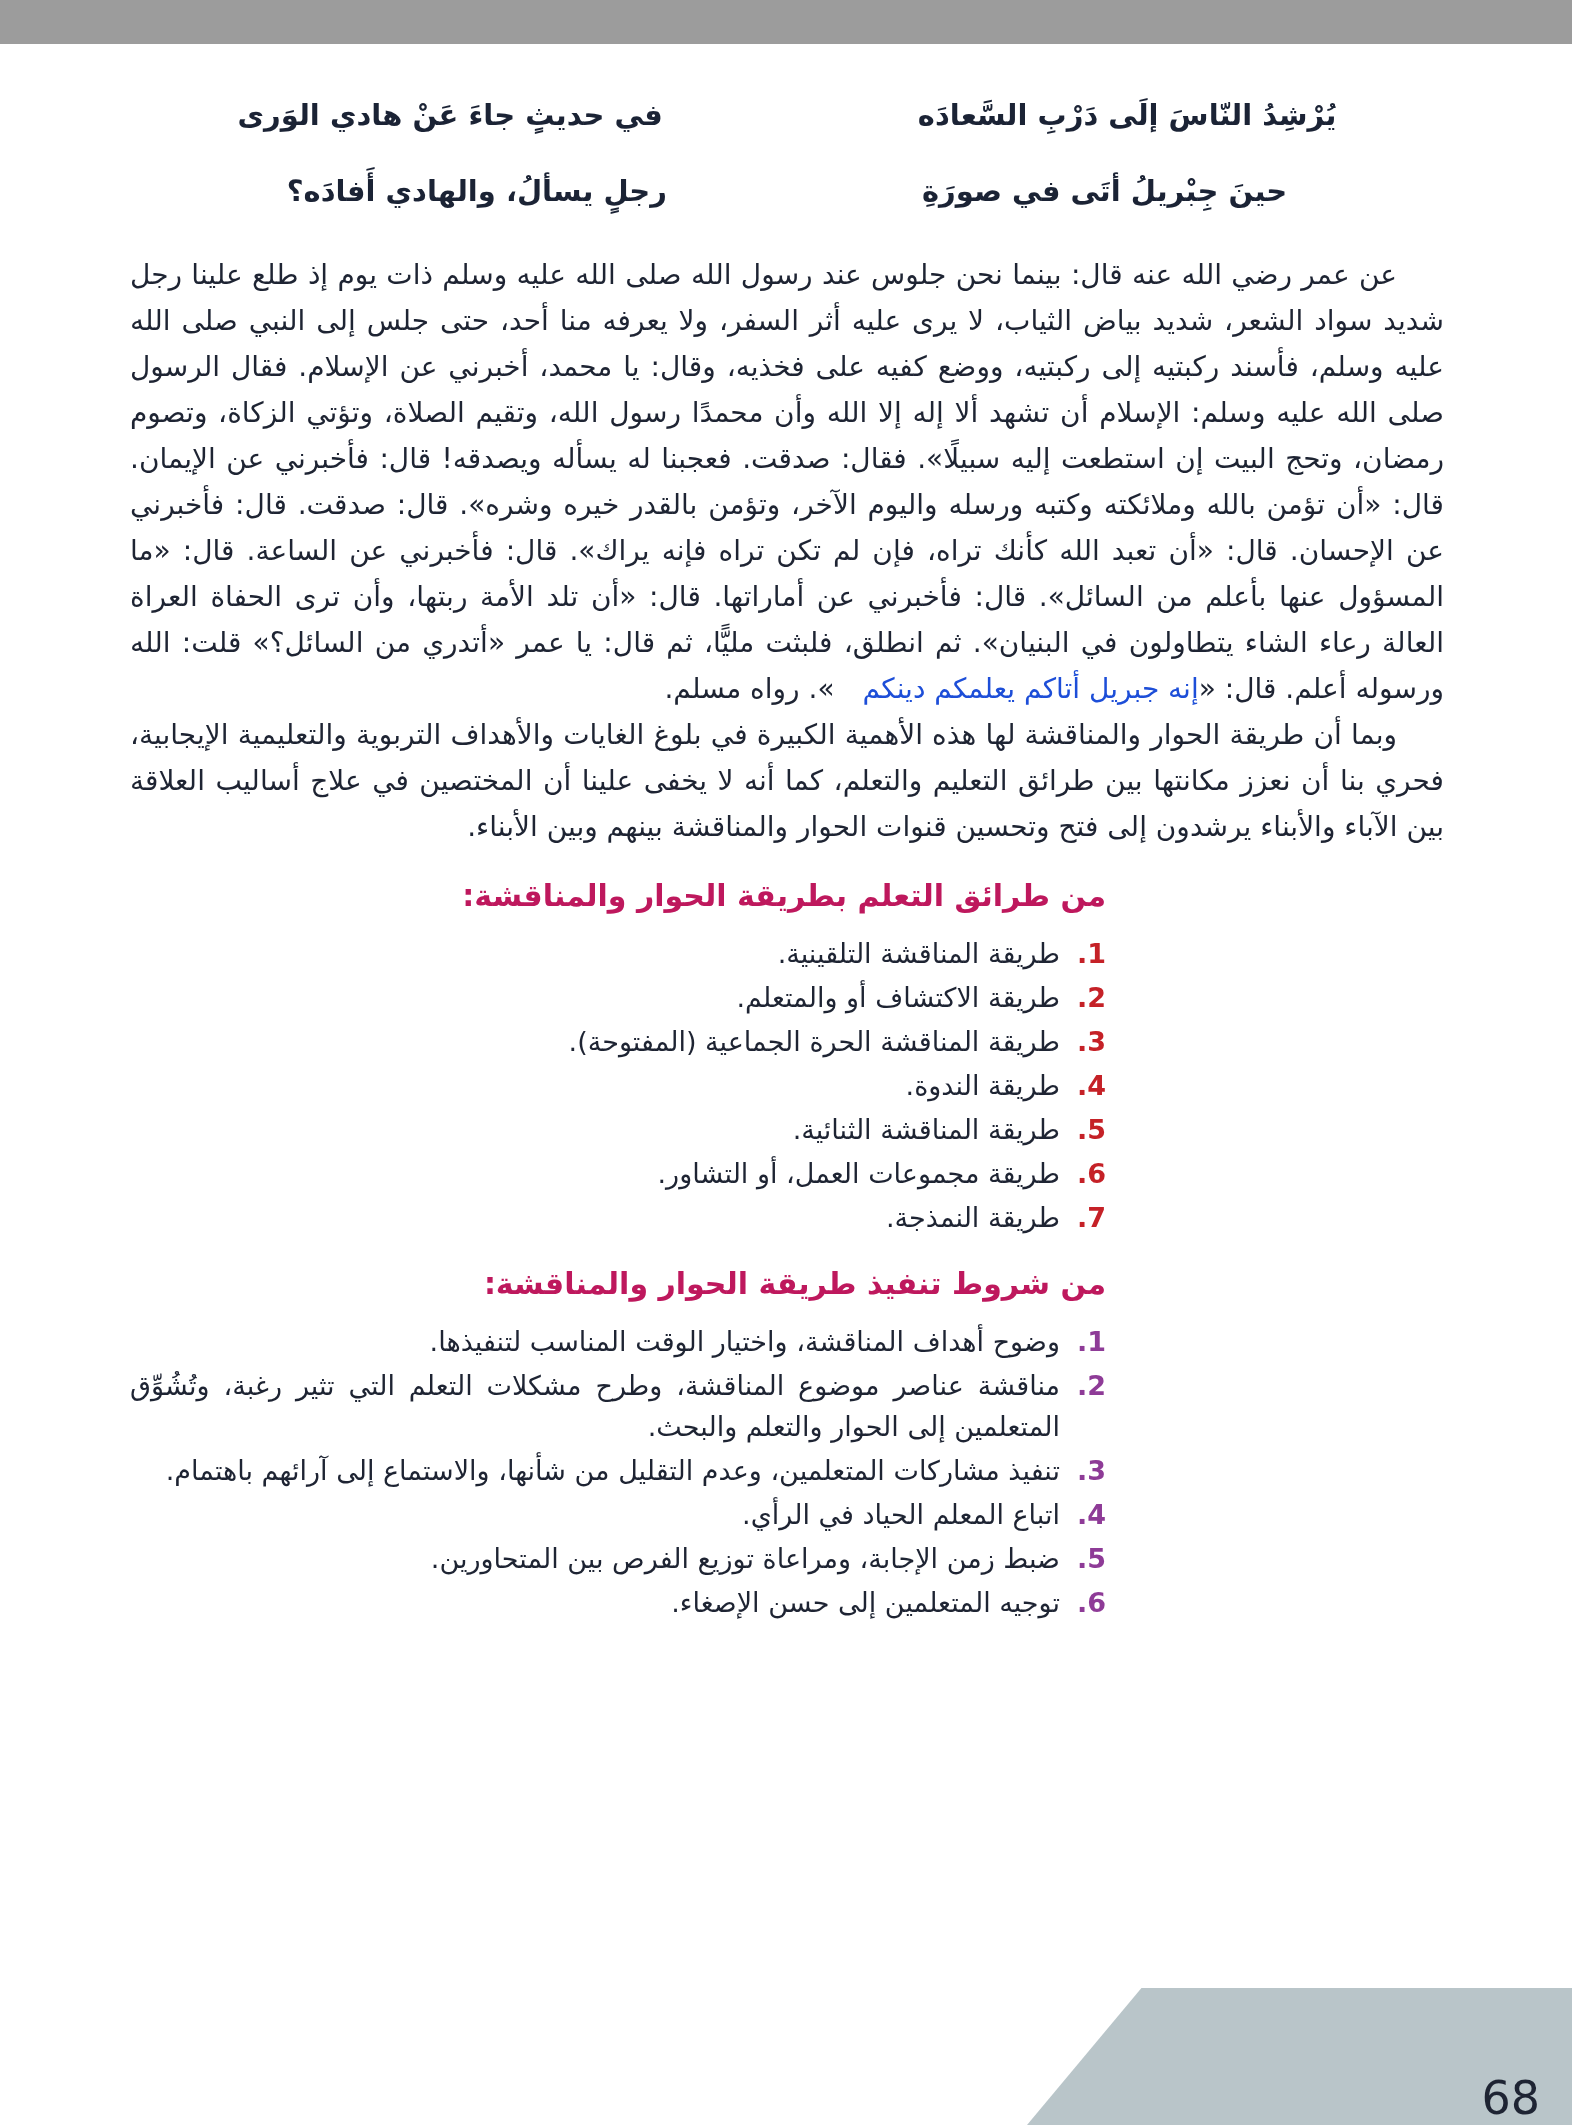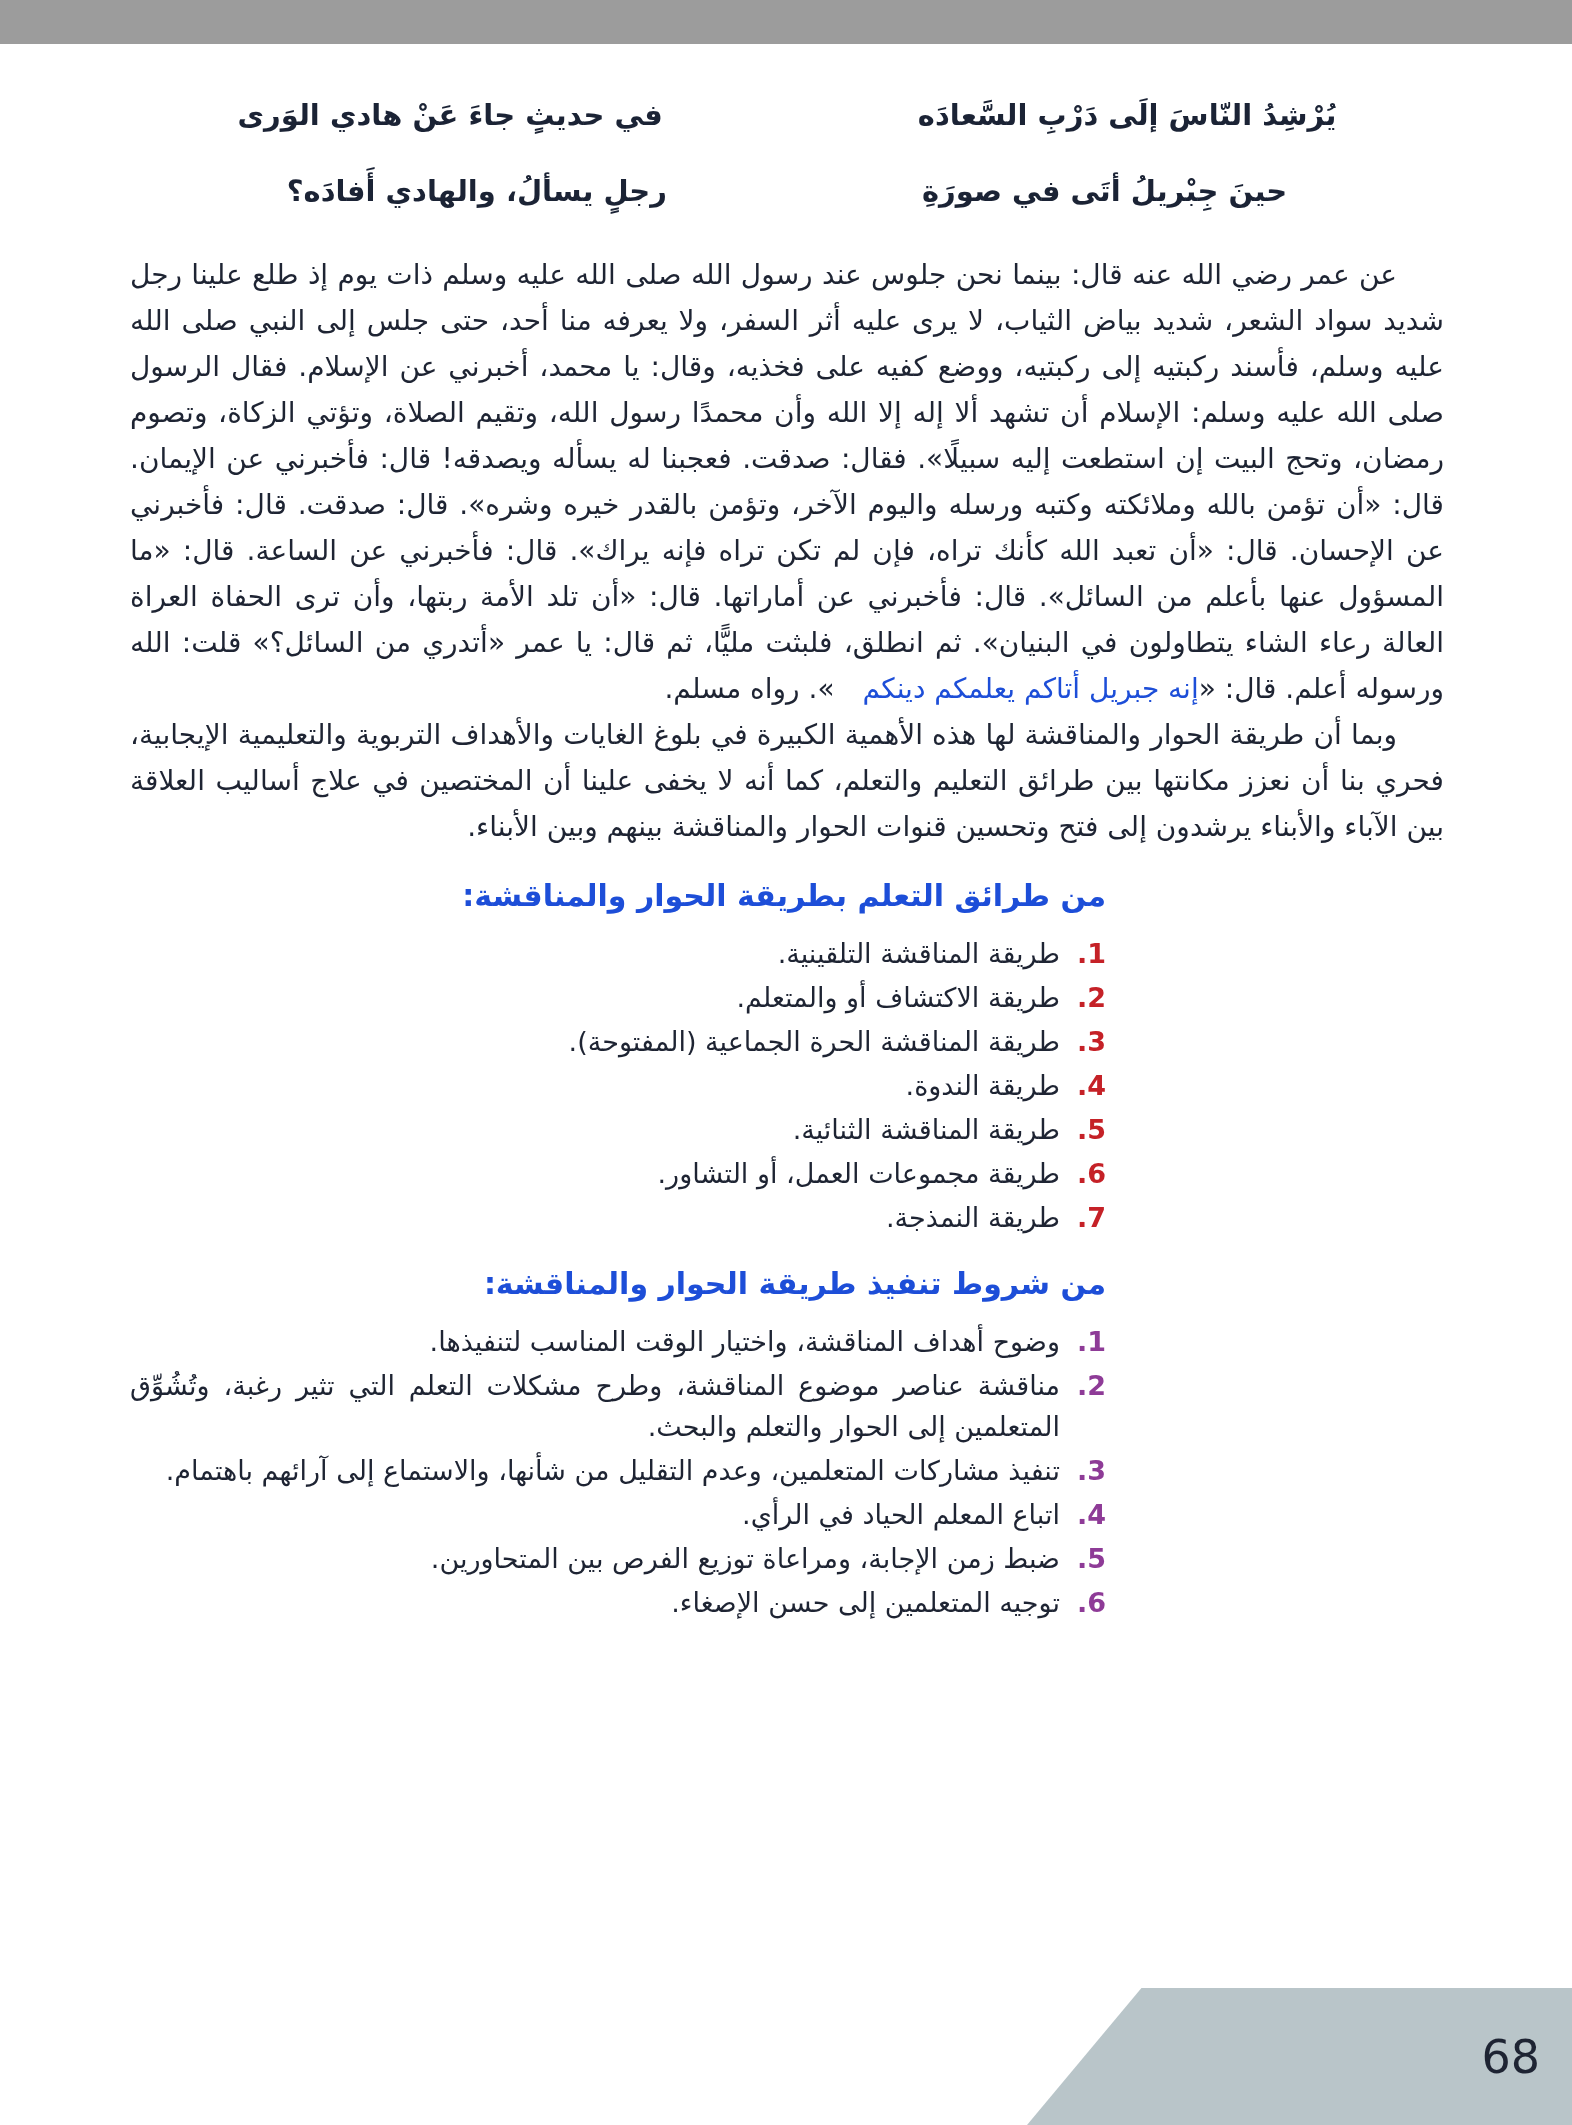--- a/index.html
+++ b/index.html
@@ -34,42 +34,42 @@
     font-size:28px;
     line-height:46px;
     text-align:justify;
     text-justify:inter-word;
     text-indent:47px;
     color:#1e2433;
   }
   .red { color:#1d4ed8;margin-left:28px; }
   .section { margin-left:0; margin-right:338px; }
   .heading {
-    color:#1d4ed8;
+    color:#be185d;
     font-size:30px;
     font-weight:700;
     margin:28px 0 20px 0;
   }
   .list { }
   .li {
     display:flex;
     font-size:27px;
     line-height:41px;
     margin-bottom:3px;
   }
   .num { flex:0 0 46px; font-weight:700; }
   .s1 .num { color:#c52127; }
   .s2 .num { color:#8e3b97; }
   .txt { flex:1; text-align:justify; text-justify:inter-word; }
   .corner {
     position:absolute; bottom:0; right:0;
     width:545px; height:137px;
     background:#b9c5c9;
     clip-path:polygon(21% 0, 100% 0, 100% 100%, 0 100%);
-    display:flex; align-items:center; justify-content:flex-end;
+    display:flex; align-items:flex-end; justify-content:flex-end;
     direction:ltr;
   }
   .pagenum {
     font-size:46px;
     color:#1e2433;
     margin-right:32px;
   }
 </style>
 </head>
 <body>

